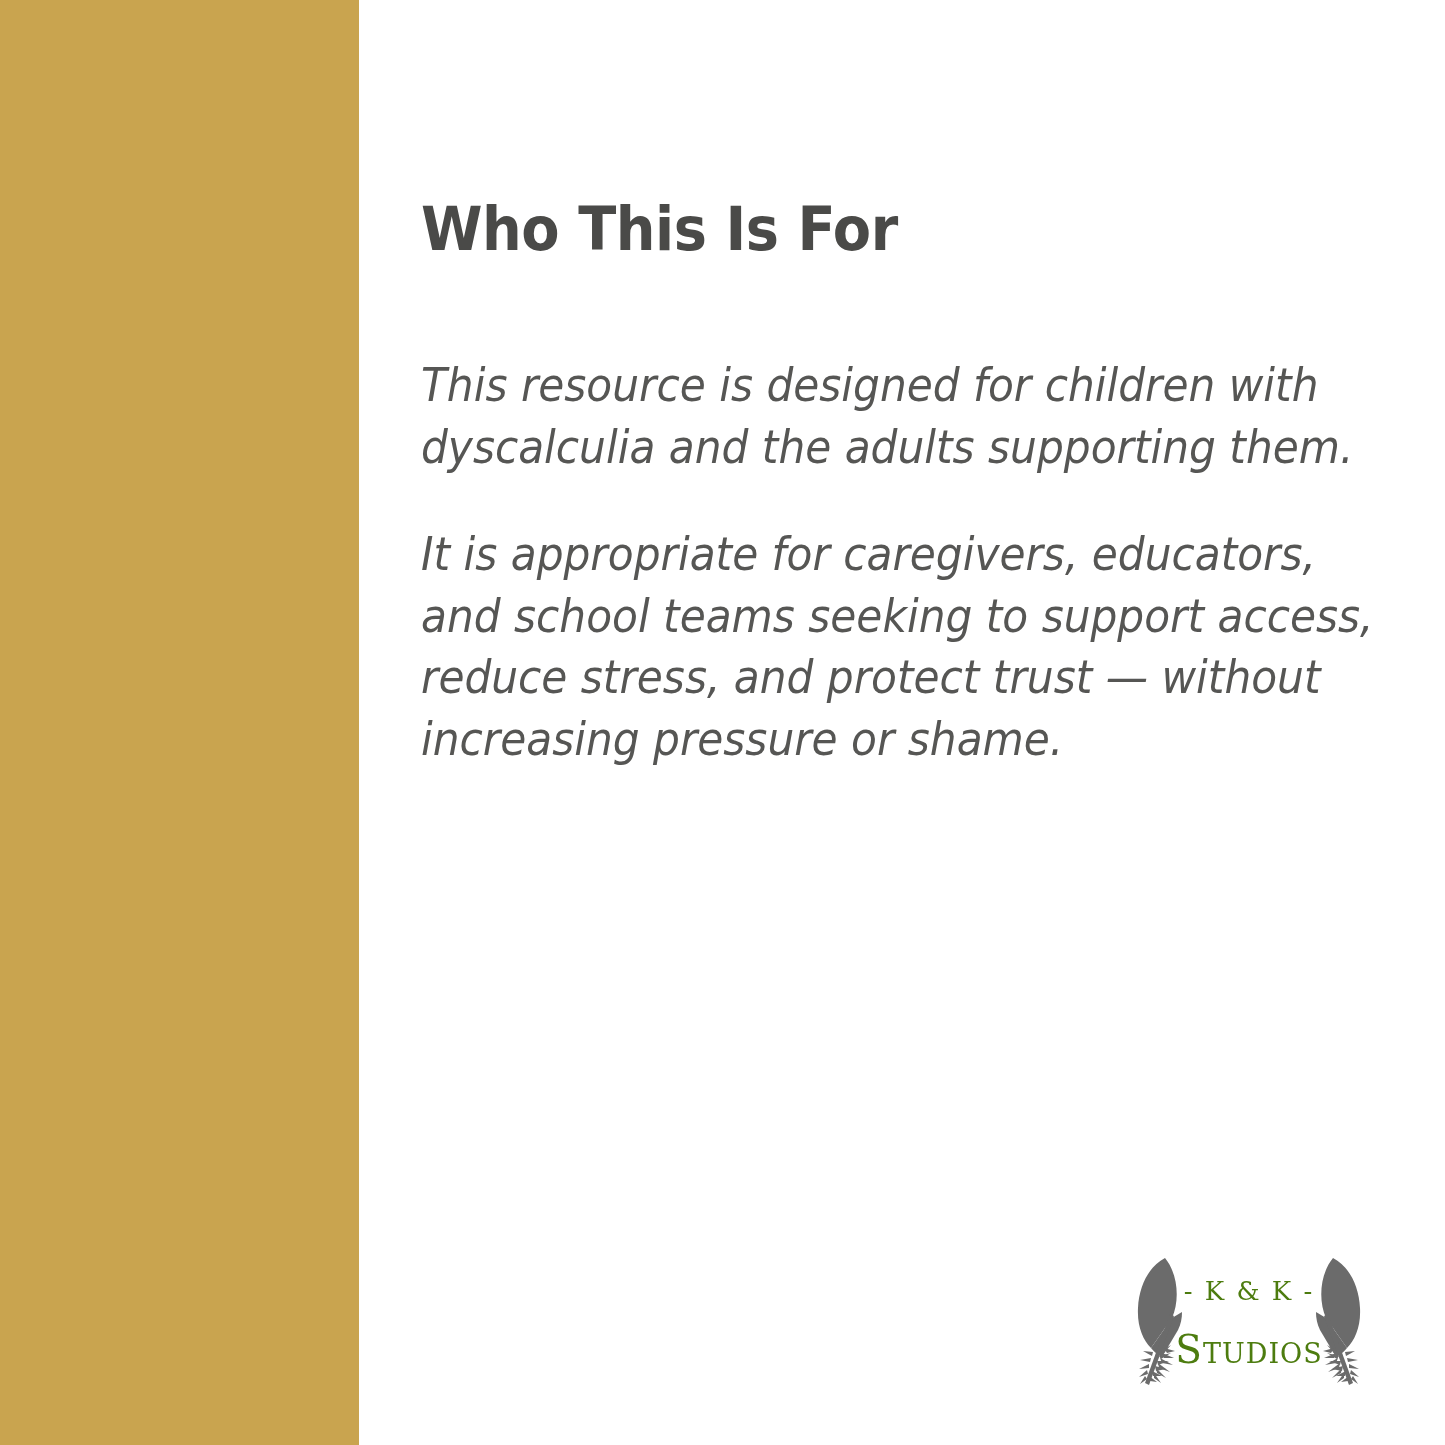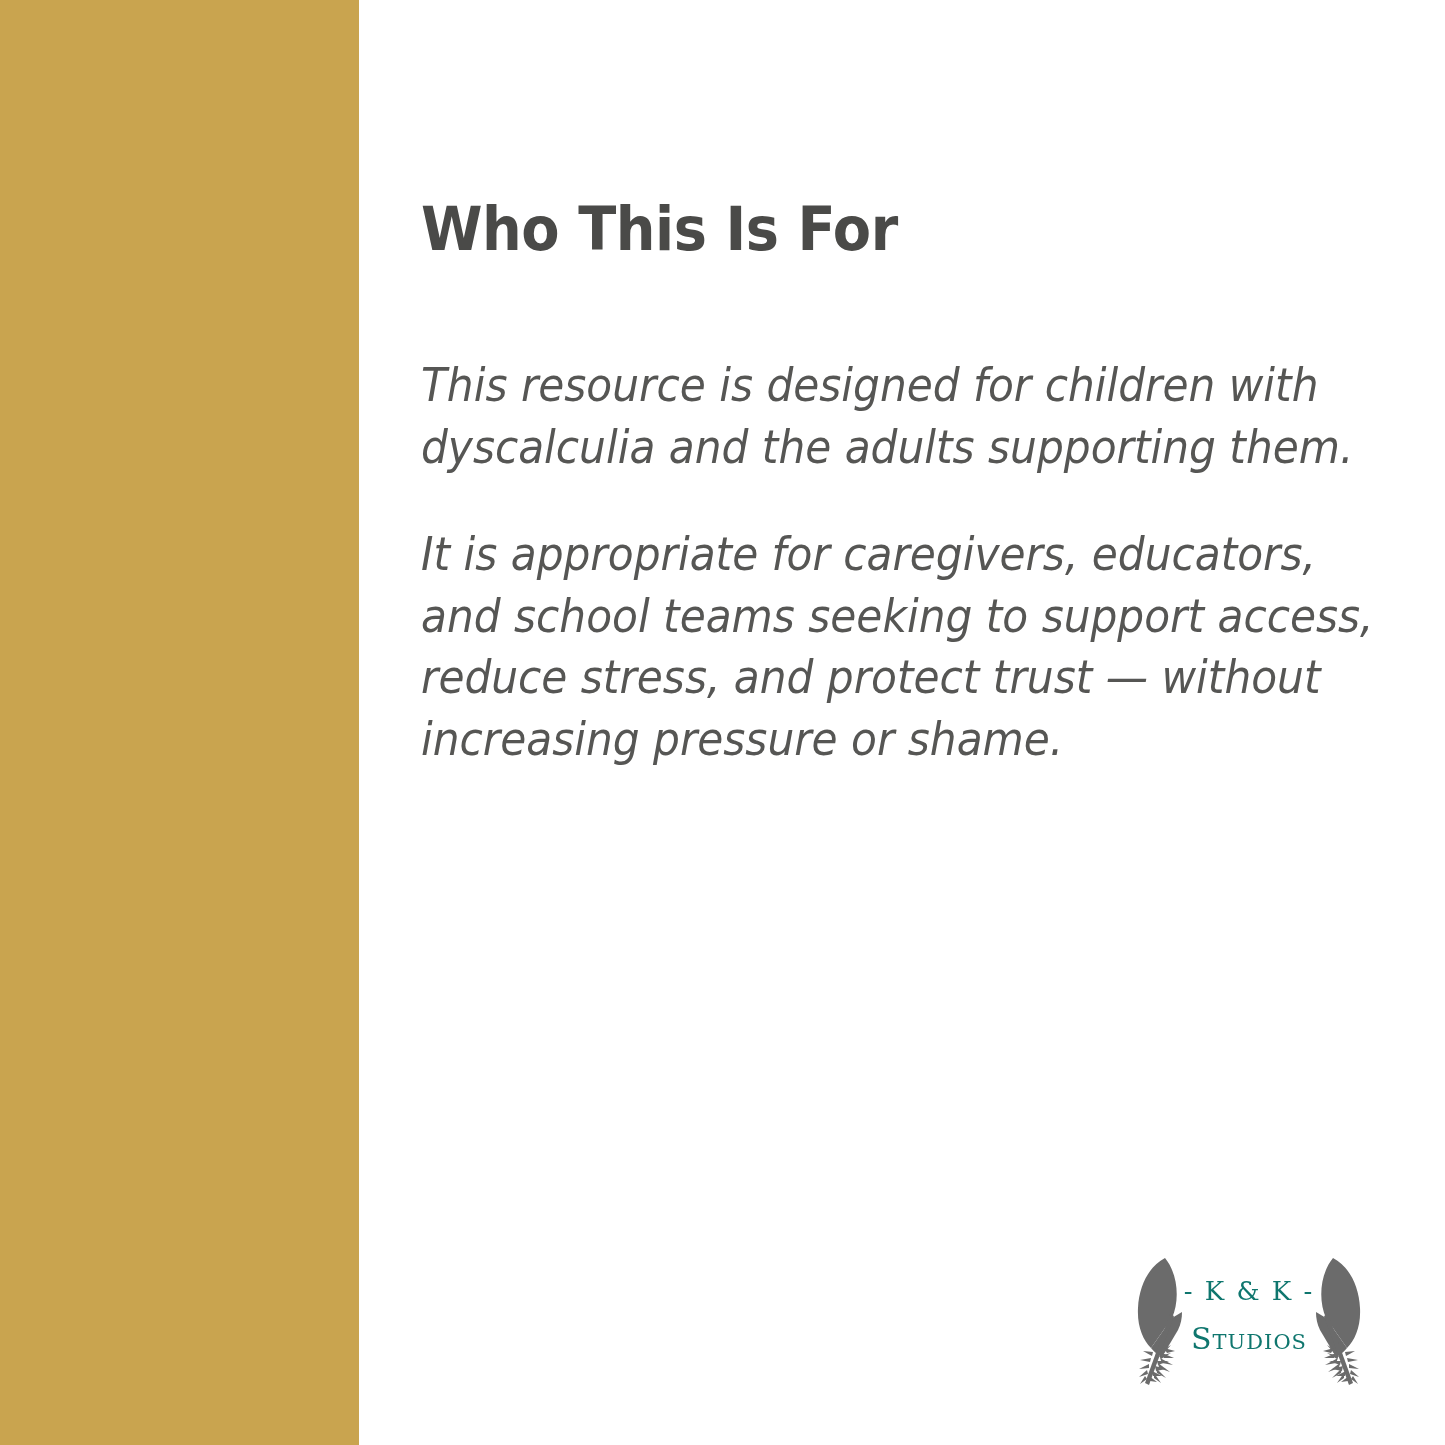--- a/index.html
+++ b/index.html
@@ -85,31 +85,31 @@
   .logo-feather.left  { left: 0; }
   .logo-feather.right { right: 0; transform: scaleX(-1); }
 
   .logo-wordmark {
     position: absolute;
     left: 38px;
     right: 38px;
     top: 26px;
     text-align: center;
     font-family: "DejaVu Serif", serif;
-    color: #0f766e;
+    color: #4d7c0f;
     line-height: 1.0;
   }
   .logo-line1 {
     font-size: 26px;
     letter-spacing: 2px;
     white-space: nowrap;
   }
   .logo-line2 {
-    margin-top: 20px;
-    font-size: 30px;
+    margin-top: 26px;
+    font-size: 39px;
     letter-spacing: 1px;
     font-variant: small-caps;
     white-space: nowrap;
   }
 </style>
 </head>
 <body>
 
 <div class="canvas">
 

